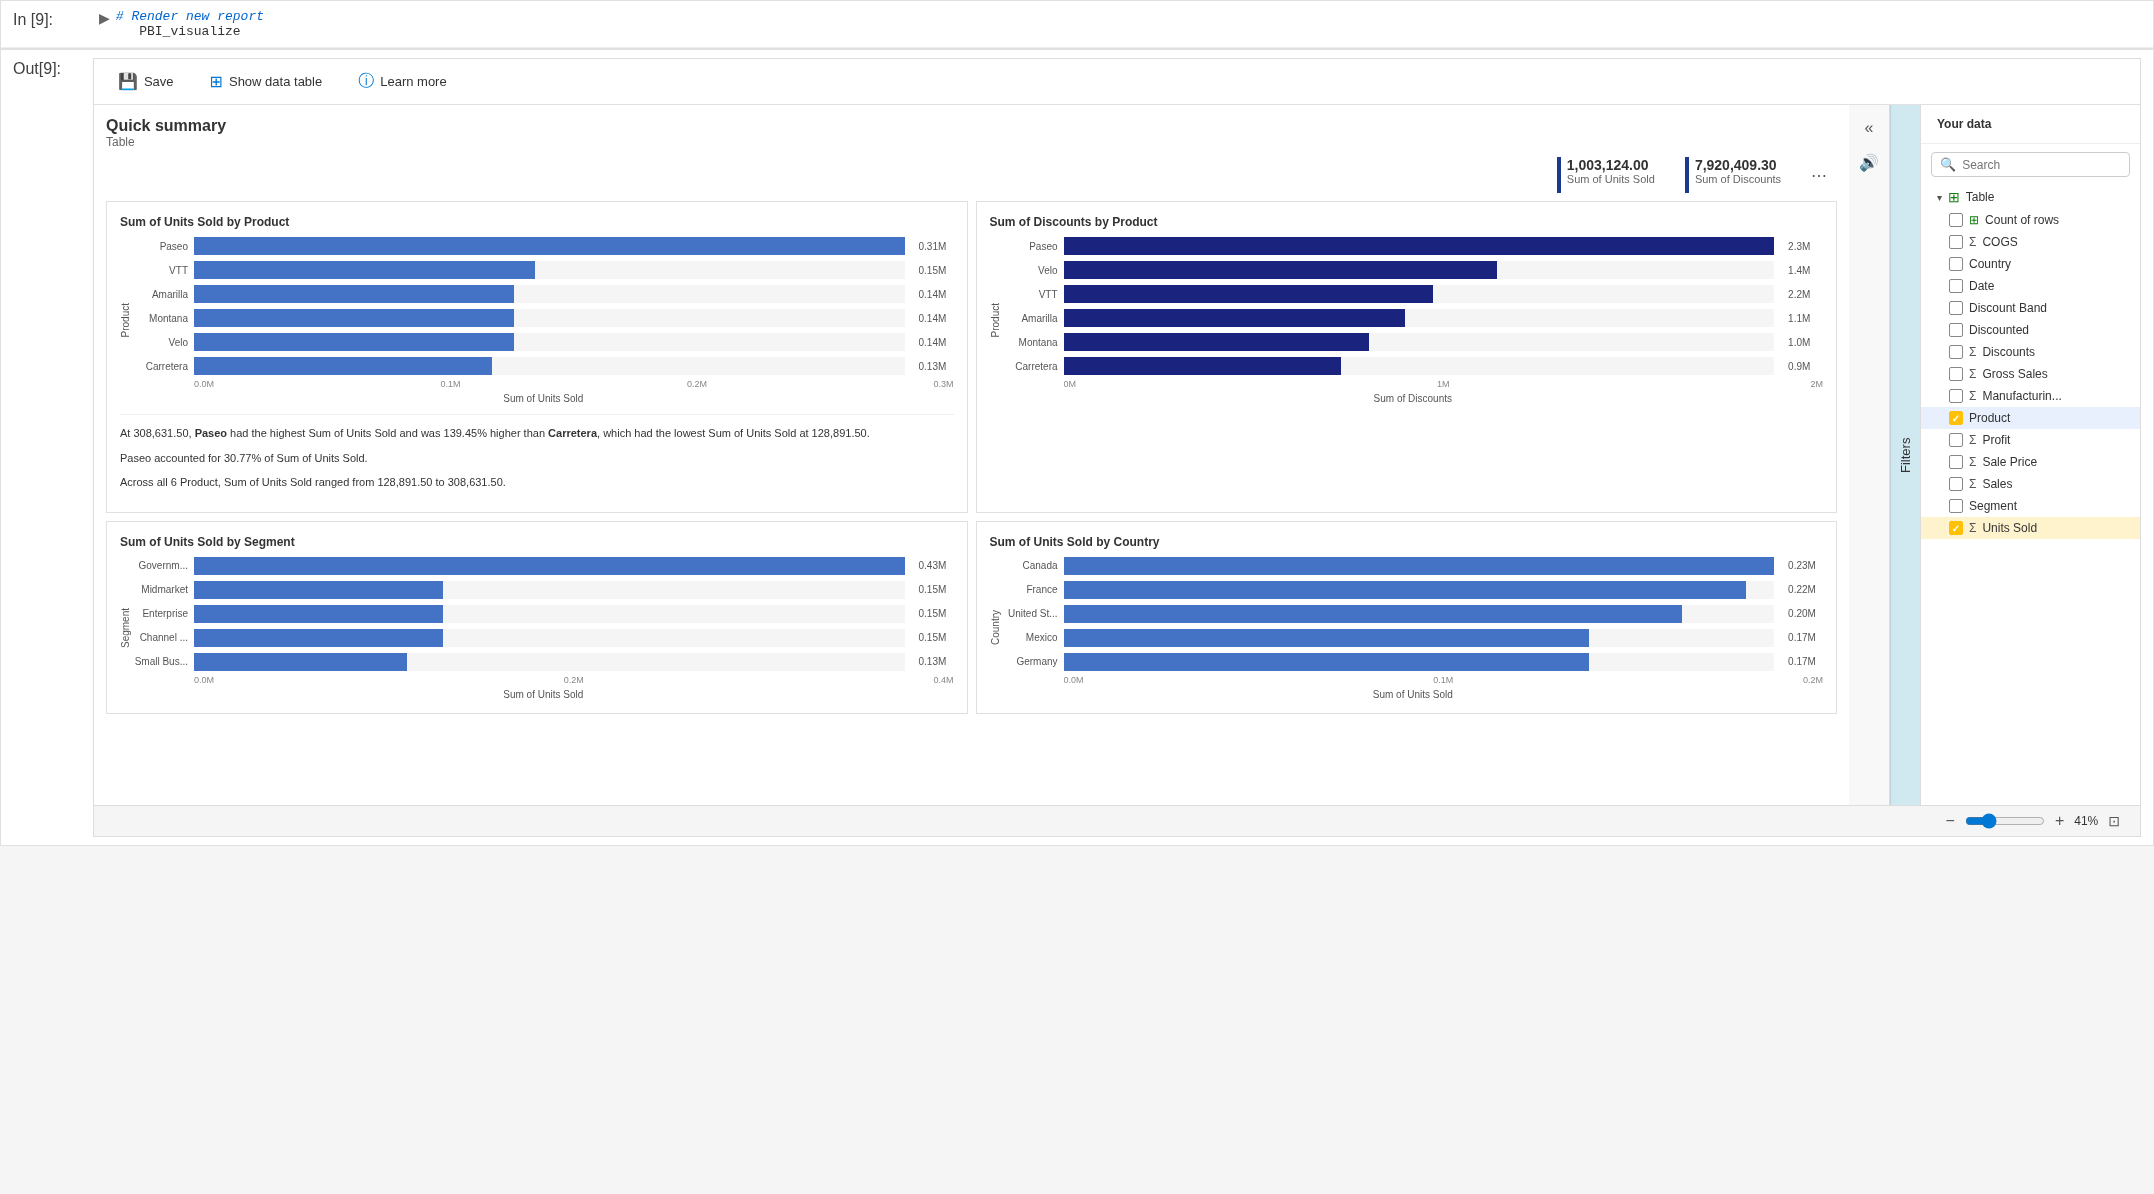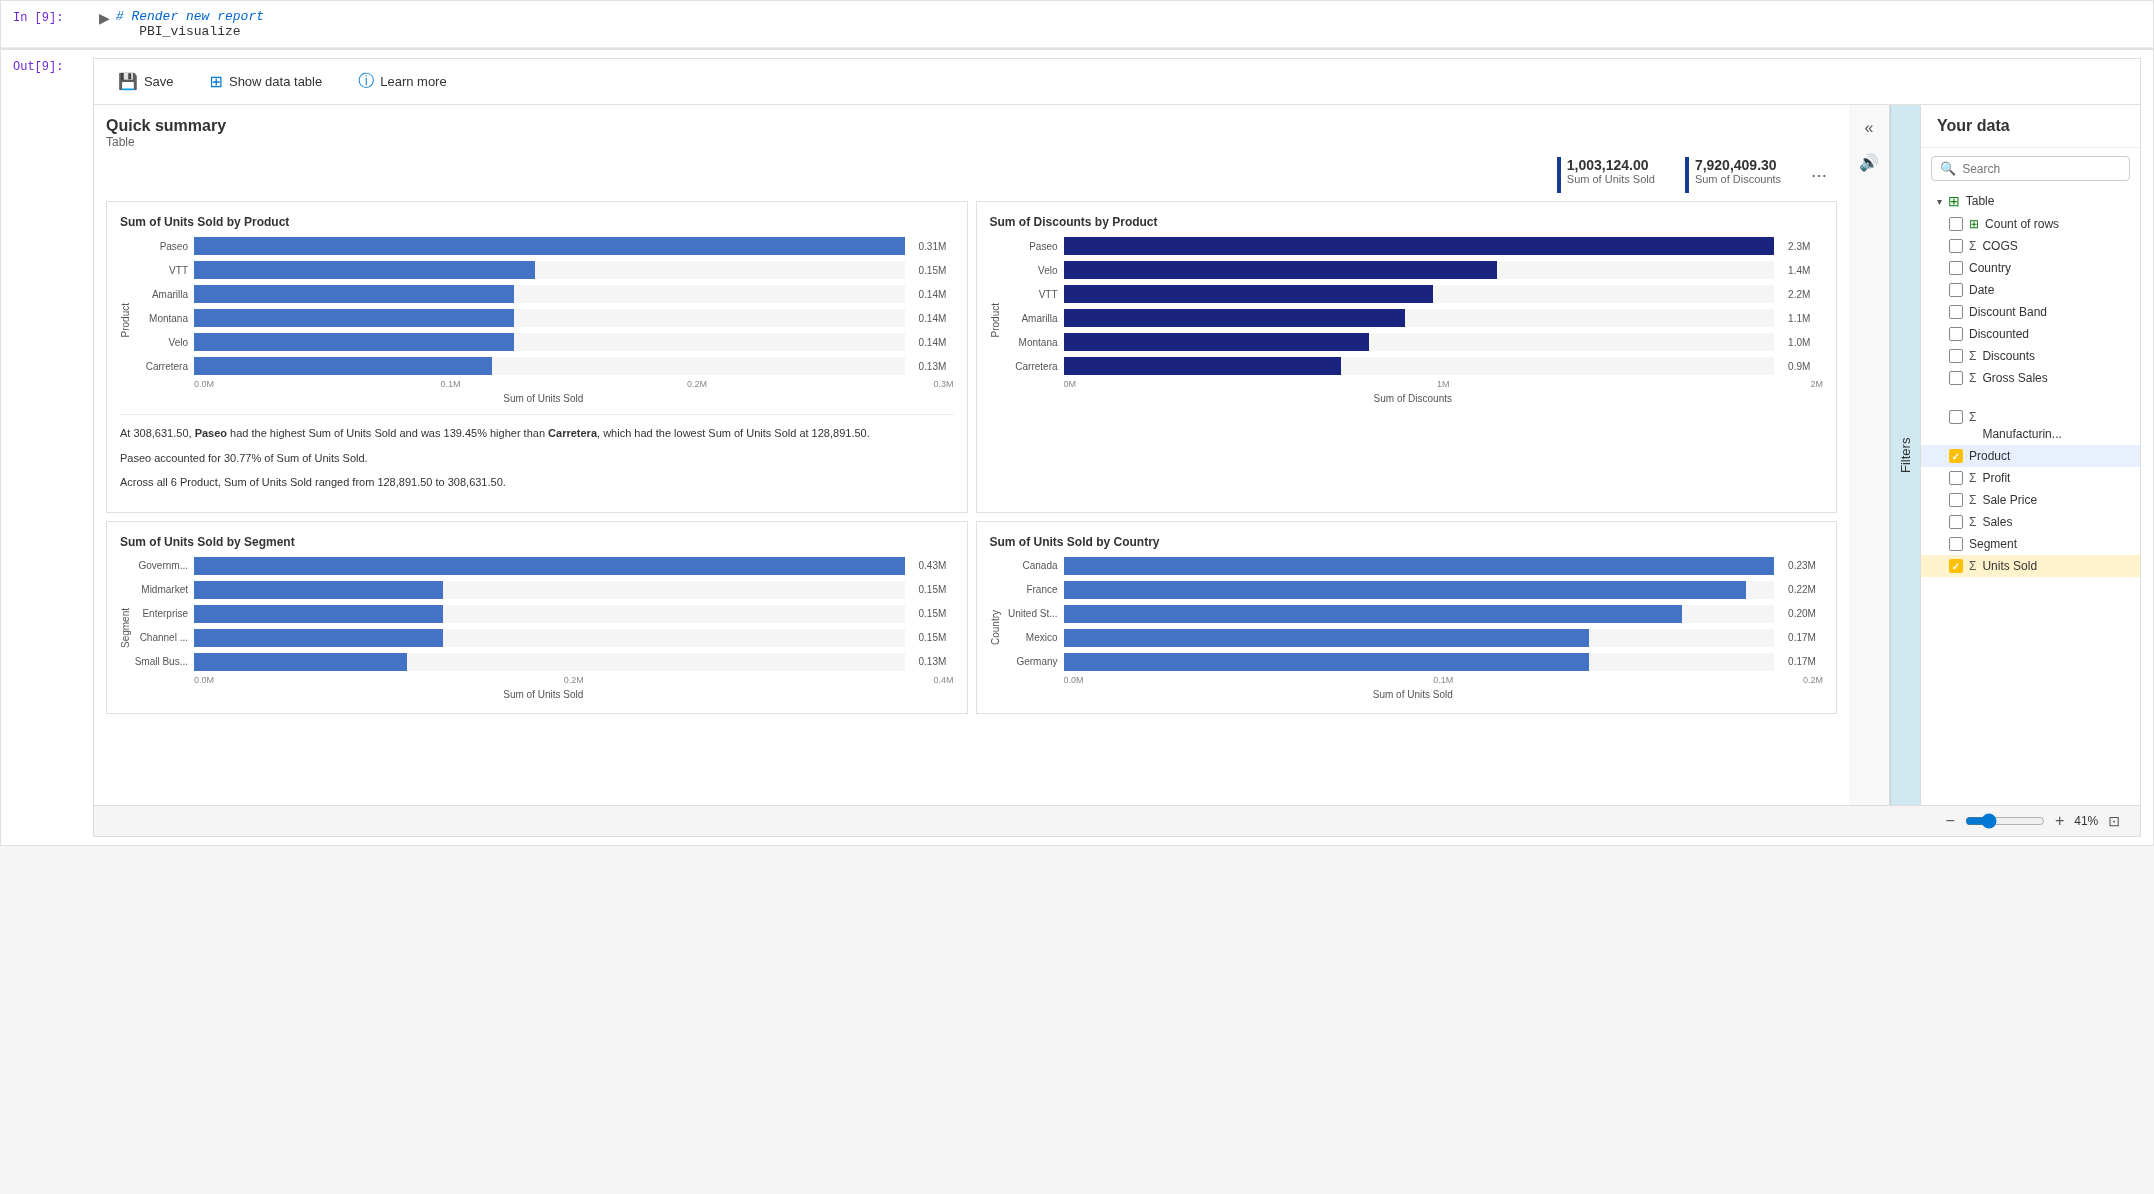--- a/index.html
+++ b/index.html
@@ -1,20 +1,20 @@
 <!DOCTYPE html>
 <html><head>
   <meta charset="utf-8">
   <style>
     * { box-sizing: border-box; margin: 0; padding: 0; }
     body { font-family: 'Segoe UI', Arial, sans-serif; background: #f5f5f5; font-size: 13px; color: #333; }
 
     .notebook-cell { background: #fff; border: 1px solid #e0e0e0; margin: 0; }
     .cell-input { display: flex; align-items: flex-start; padding: 8px 12px; background: #fff; border-bottom: 1px solid #eee; }
-    .cell-label { color: #6d28d9; font-size: 12px; min-width: 80px; font-family: Liberation Mono, monospace; padding-top: 2px; }
+    .cell-label { color: #404040; font-size: 16px; min-width: 80px; font-family: Liberation Sans, sans-serif; padding-top: 2px; }
     .cell-run-btn { color: #666; margin: 0 6px; cursor: pointer; font-size: 14px; padding-top: 1px; }
     .cell-code { font-family: 'Courier New', monospace; font-size: 13px; color: #333; text-align: center; }
     .cell-code .comment { color: #0066cc; font-style: italic; }
     .cell-code .func { color: #333; }
 
     .cell-output { display: flex; align-items: flex-start; padding: 8px 12px; background: #fff; }
 
     
     .toolbar { display: flex; align-items: center; padding: 8px 16px; gap: 20px; border-bottom: 1px solid #e0e0e0; background: #fff; }
     .toolbar-btn { display: flex; align-items: center; gap: 6px; cursor: pointer; color: #333; font-size: 13px; background: none; border: none; padding: 4px 8px; }
@@ -61,32 +61,32 @@
 
     .chart-inner { display: flex; }
     .chart-body { flex: 1; }
 
     
     .insight-text { font-size: 11px; color: #333; line-height: 1.5; margin-top: 10px; padding-top: 10px; border-top: 1px solid #eee; }
     .insight-text p { margin-bottom: 8px; }
 
     
     .your-data-panel { width: 220px; border-left: 1px solid #ddd; background: #fff; display: flex; flex-direction: column; overflow-y: auto; }
-    .your-data-header { padding: 12px 16px; font-size: 16px; font-weight: 600; color: #333; border-bottom: 1px solid #eee; }
+    .your-data-header { padding: 12px 16px; font-size: 12px; font-weight: 600; color: #333; border-bottom: 1px solid #eee; }
     .search-box { margin: 8px 10px; border: 1px solid #ccc; border-radius: 4px; display: flex; align-items: center; padding: 4px 8px; gap: 6px; cursor: text; }
     .search-icon { color: #888; font-size: 13px; }
     .search-input { border: none; outline: none; font-size: 12px; color: #888; flex: 1; background: none; }
 
     .tree-node { padding: 4px 16px; display: flex; align-items: center; gap: 6px; cursor: pointer; }
     .tree-node.selected { background: #e8f0fe; }
     .tree-node.highlighted { background: #fff3cd; }
     .tree-expand { font-size: 10px; color: #555; }
     .tree-icon { font-size: 14px; }
     .tree-label { font-size: 12px; color: #333; flex: 1; }
-    .tree-label.truncated { overflow: hidden; text-overflow: ellipsis; white-space: nowrap; max-width: 110px; margin-top: 34px; }
+    .tree-label.truncated { overflow: hidden; text-overflow: ellipsis; white-space: nowrap; max-width: 110px; }
     .checkbox { width: 14px; height: 14px; border: 1px solid #888; border-radius: 2px; display: flex; align-items: center; justify-content: center; flex-shrink: 0; background: #fff; }
     .checkbox.checked { background: #ffc107; border-color: #ffc107; }
     .checkbox.checked::after { content: '✓'; font-size: 10px; color: #fff; font-weight: bold; }
     .sigma { color: #555; font-size: 12px; }
     .table-icon { color: #107c10; font-size: 12px; }
 
     
     .nav-icons { display: flex; flex-direction: column; gap: 4px; padding: 8px 4px; border-right: 1px solid #ddd; align-items: center; background: #f8f8f8; }
     .nav-icon { font-size: 16px; cursor: pointer; padding: 6px; border-radius: 4px; color: #555; }
 

